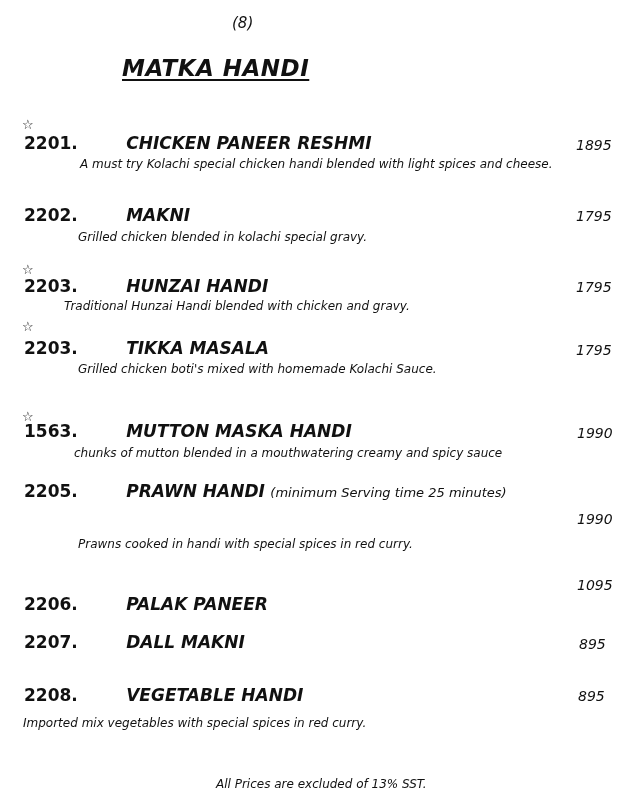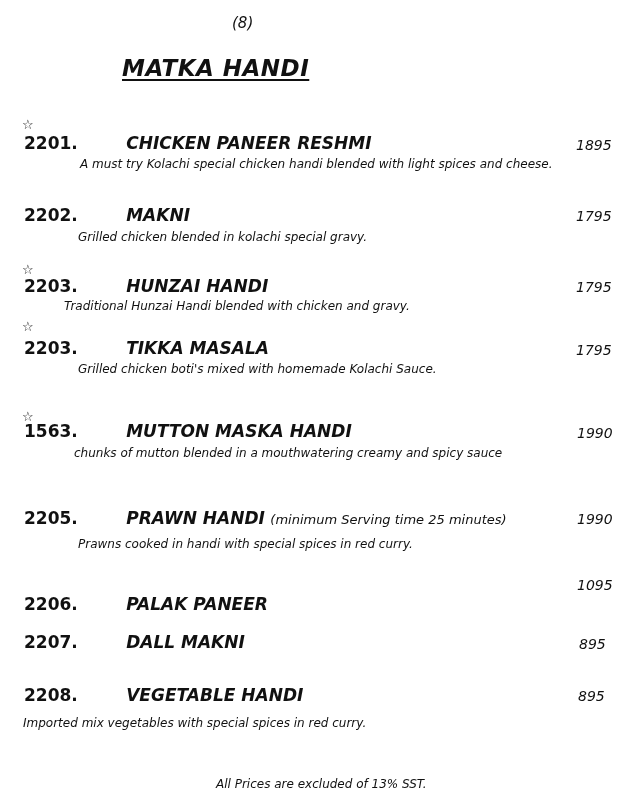--- a/index.html
+++ b/index.html
@@ -121,21 +121,21 @@
   <div class="item-desc" style="left:78px; top:361px;">Grilled chicken boti's mixed with homemade Kolachi Sauce.</div>
 
   <div class="star" style="top:410px;">☆</div>
   <div class="item-name" style="top:421px;">
     <span class="num">1563.</span>
     <span class="title">MUTTON MASKA HANDI</span>
   </div>
   <div class="item-price" style="left:577px; top:423px;">1990</div>
   <div class="item-desc" style="left:74px; top:445px;text-align:center;">chunks of mutton blended in a mouthwatering creamy and spicy sauce</div>
 
-  <div class="item-name" style="top:508px;">
+  <div class="item-name" style="top:481px;">
     <span class="num">2205.</span>
     <span class="title">PRAWN HANDI</span>
     <span class="note">(minimum Serving time 25 minutes)</span>
   </div>
   <div class="item-price" style="left:577px; top:509px;">1990</div>
   <div class="item-desc" style="left:78px; top:536px;">Prawns cooked in handi with special spices in red curry.</div>
 
   <div class="item-name" style="top:594px;">
     <span class="num">2206.</span>
     <span class="title">PALAK PANEER</span>

